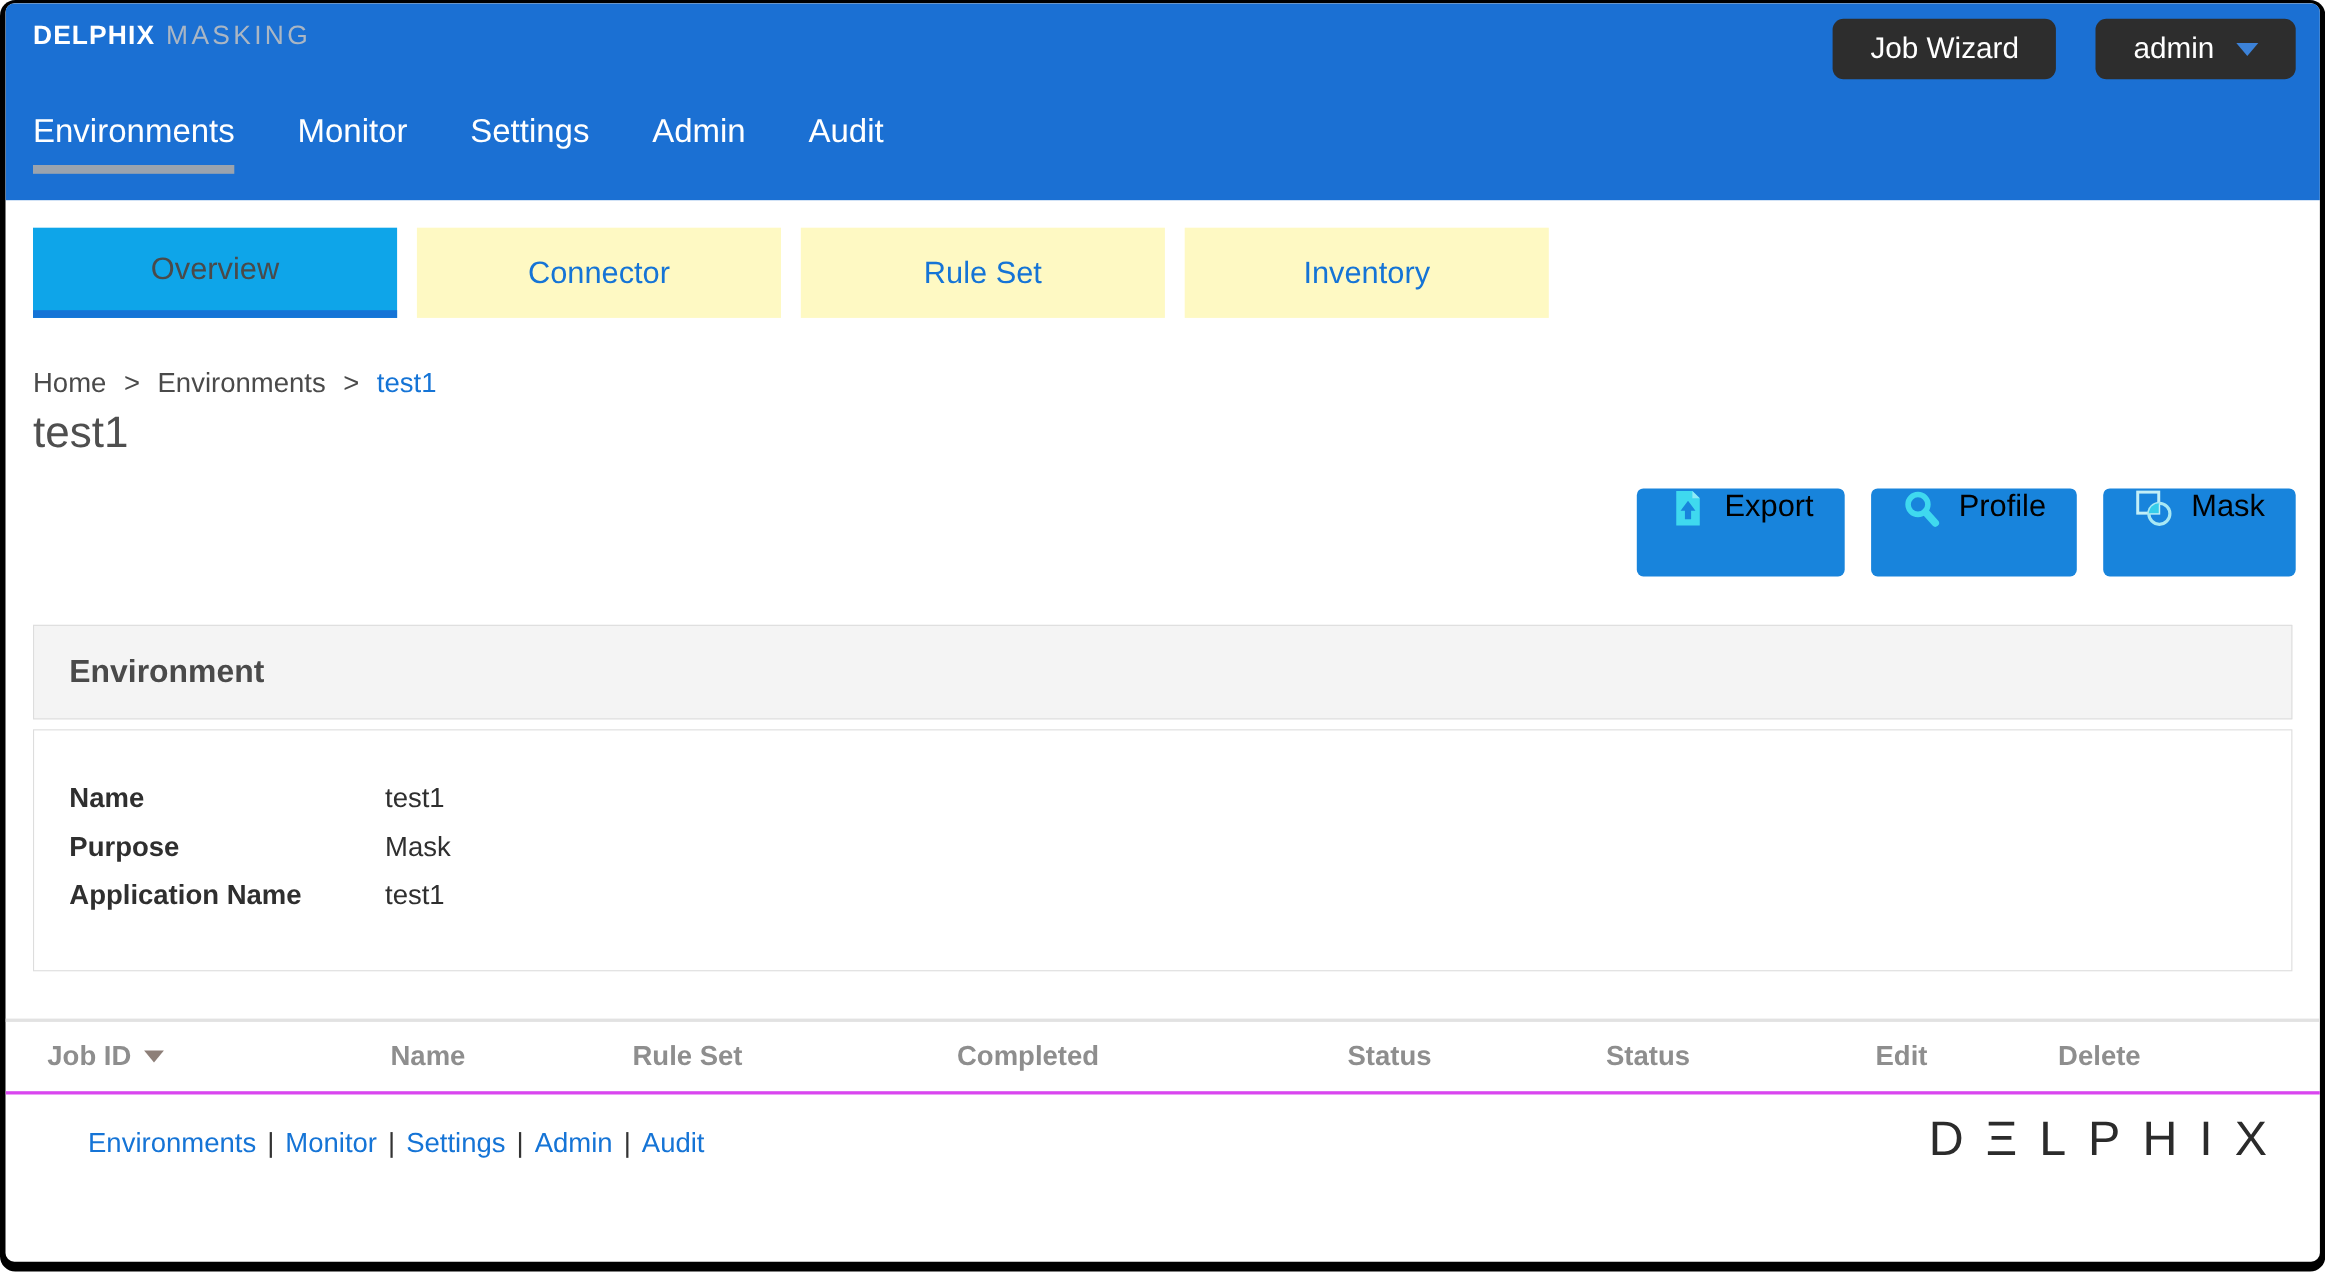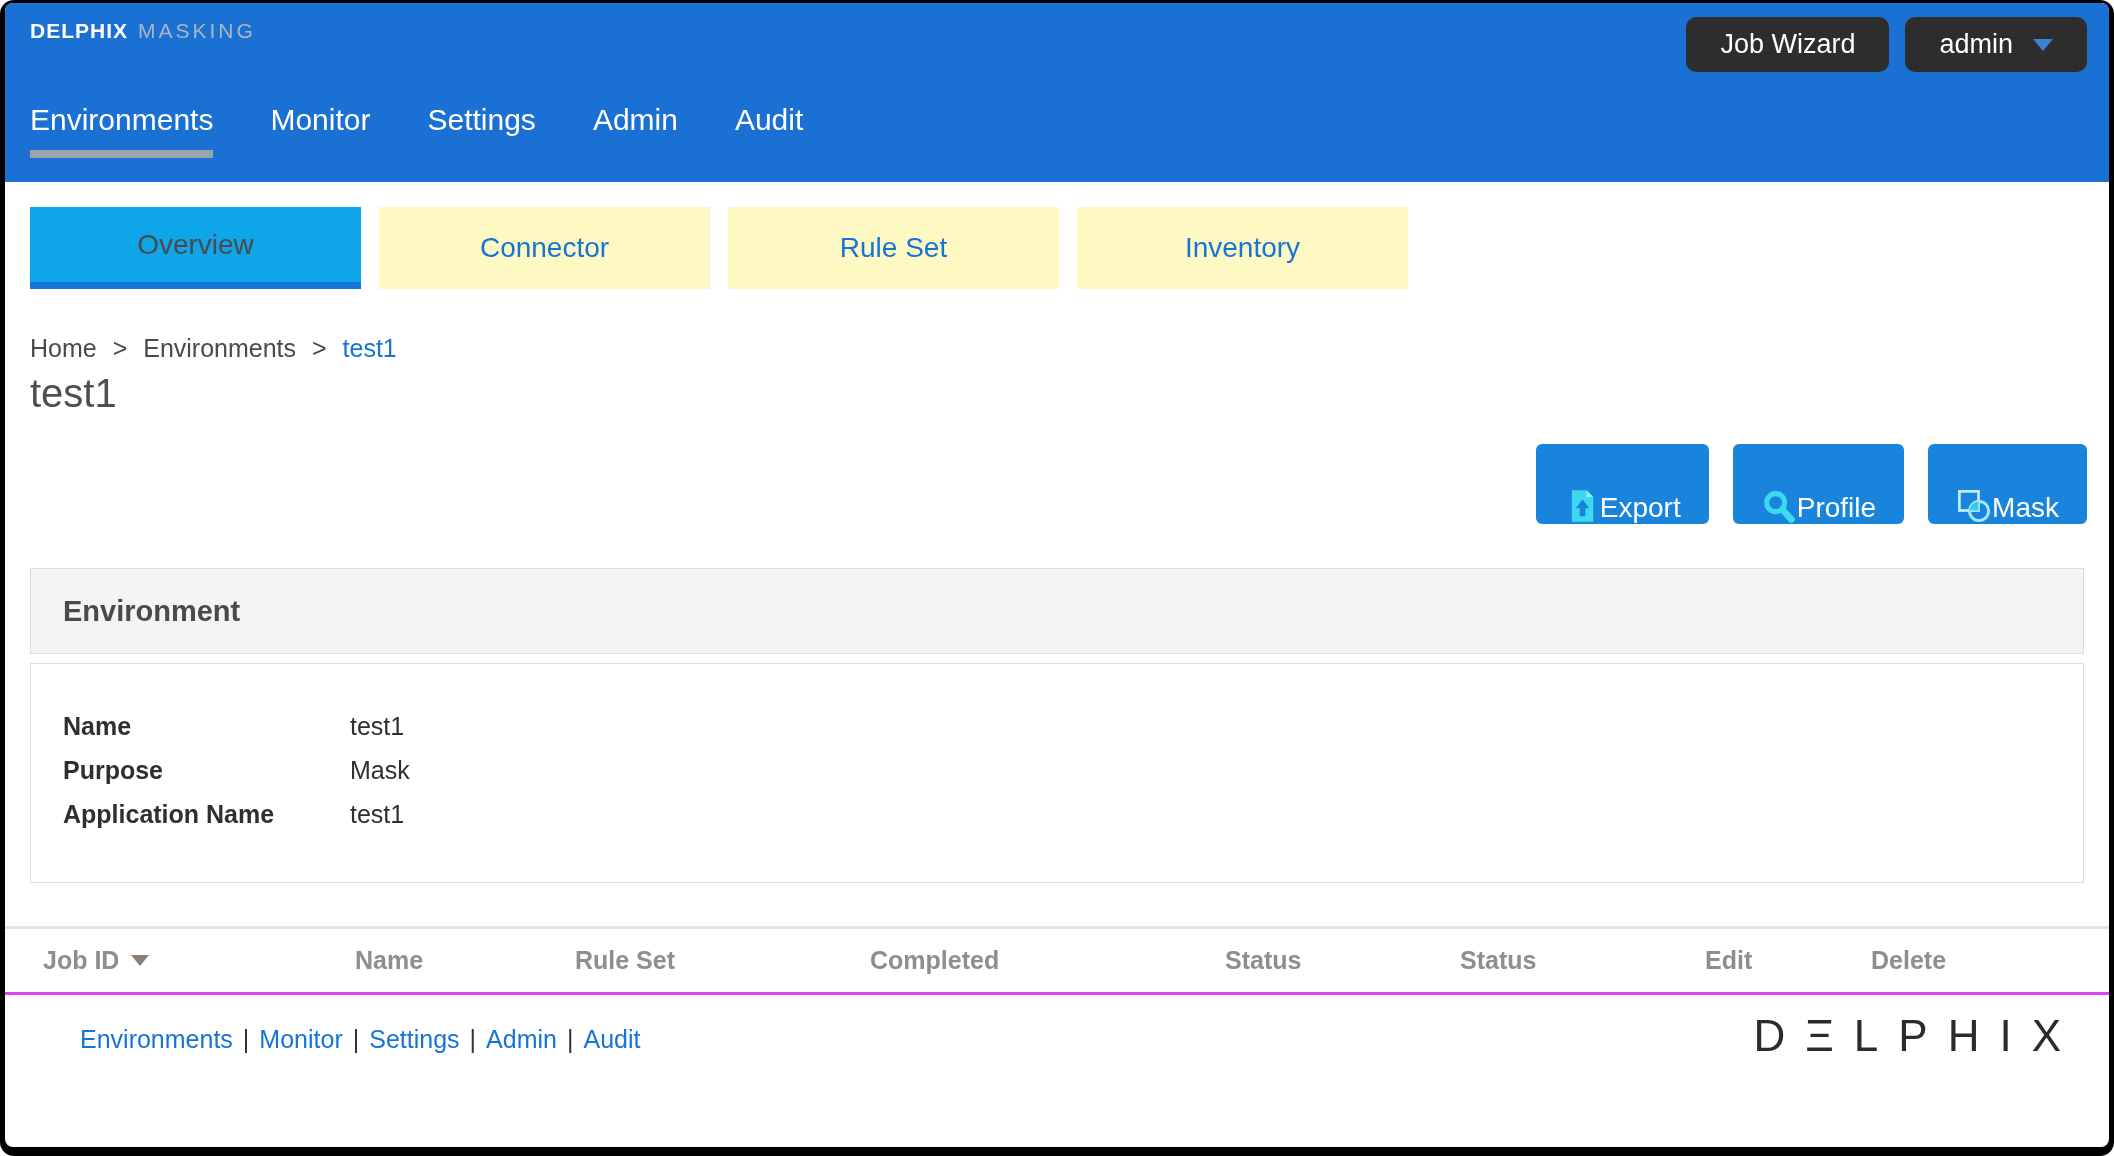--- a/index.html
+++ b/index.html
@@ -5,24 +5,24 @@
   * { box-sizing: border-box; }
   html, body { margin:0; padding:0; width:2114px; height:1156px; background:#ffffff;
     font-family:"Liberation Sans", sans-serif; }
   .frame { position:absolute; left:0; top:0; width:2114px; height:1156px;
     background:#000; border-radius:14px; }
   .page { position:absolute; left:5px; top:3px; right:5px; bottom:9px;
     background:#fff; border-radius:8px; overflow:hidden; }
 
   
   .header { position:relative; height:179px; background:#1b70d3; }
-  .brand { position:absolute; left:25px; top:16px; font-size:21px; font-weight:bold;
+  .brand { position:absolute; left:25px; top:16px; font-size:24px; font-weight:bold;
     color:#fff; letter-spacing:1px; white-space:nowrap; }
   .brand .masking { color:#aab6c4; font-weight:400; letter-spacing:3px; margin-left:10px; }
-  .header-buttons { position:absolute; right:22px; top:14px; display:flex; gap:16px; }
+  .header-buttons { position:absolute; right:22px; top:14px; display:flex; gap:36px; }
   .hbtn { background:#2d2d2d; color:#fff; font-size:27px; height:55px; border:none;
     border-radius:10px; display:flex; align-items:center; justify-content:center;
     padding:0 34px; font-family:inherit; cursor:pointer; }
   .caret-down { width:0; height:0; border-left:10px solid transparent;
     border-right:10px solid transparent; border-top:12px solid #3c82d8; margin-left:20px; }
   .nav { position:absolute; left:25px; top:100px; display:flex; gap:57px; }
   .nav-item { color:#fff; font-size:30px; padding-bottom:13px;
     border-bottom:8px solid transparent; cursor:pointer; }
   .nav-item.active { border-bottom-color:#9aa3ae; }
 
@@ -35,21 +35,21 @@
   
   .breadcrumb { margin:45px 0 0 25px; font-size:25px; color:#4a4a4a; }
   .breadcrumb .sep { margin:0 9px; color:#4a4a4a; }
   .breadcrumb .crumb-link { color:#4a4a4a; cursor:pointer; }
   .breadcrumb .crumb-current { color:#1574d6; cursor:pointer; }
   .page-title { margin:8px 0 0 25px; font-size:40px; color:#4f4f4f; font-weight:400; }
 
   
   .actions { display:flex; justify-content:flex-end; gap:24px; margin:28px 22px 0 0; }
   .abtn { background:#1884dc; border:none; border-radius:6px; height:80px; display:flex;
-    align-items:flex-end; padding:0 28px; color:#ffffff; font-size:28px;
+    align-items:flex-start; gap:16px; padding:0 28px; color:#000000; font-size:28px;
     font-family:inherit; cursor:pointer; }
   .abtn svg { display:block; }
 
   
   .panel { margin:44px 25px 0 25px; }
   .panel-header { background:#f4f4f4; border:1px solid #ddd; height:86px; display:flex;
     align-items:center; padding-left:32px; font-size:29px; font-weight:bold; color:#4a4a4a;text-align:center; }
   .panel-body { border:1px solid #ddd; margin-top:9px; padding:40px 0 46px 32px; background:#fff; }
   .detail-row { display:flex; font-size:25px; color:#2f2f2f; line-height:44px; }
   .detail-label { width:287px; font-weight:bold; }

